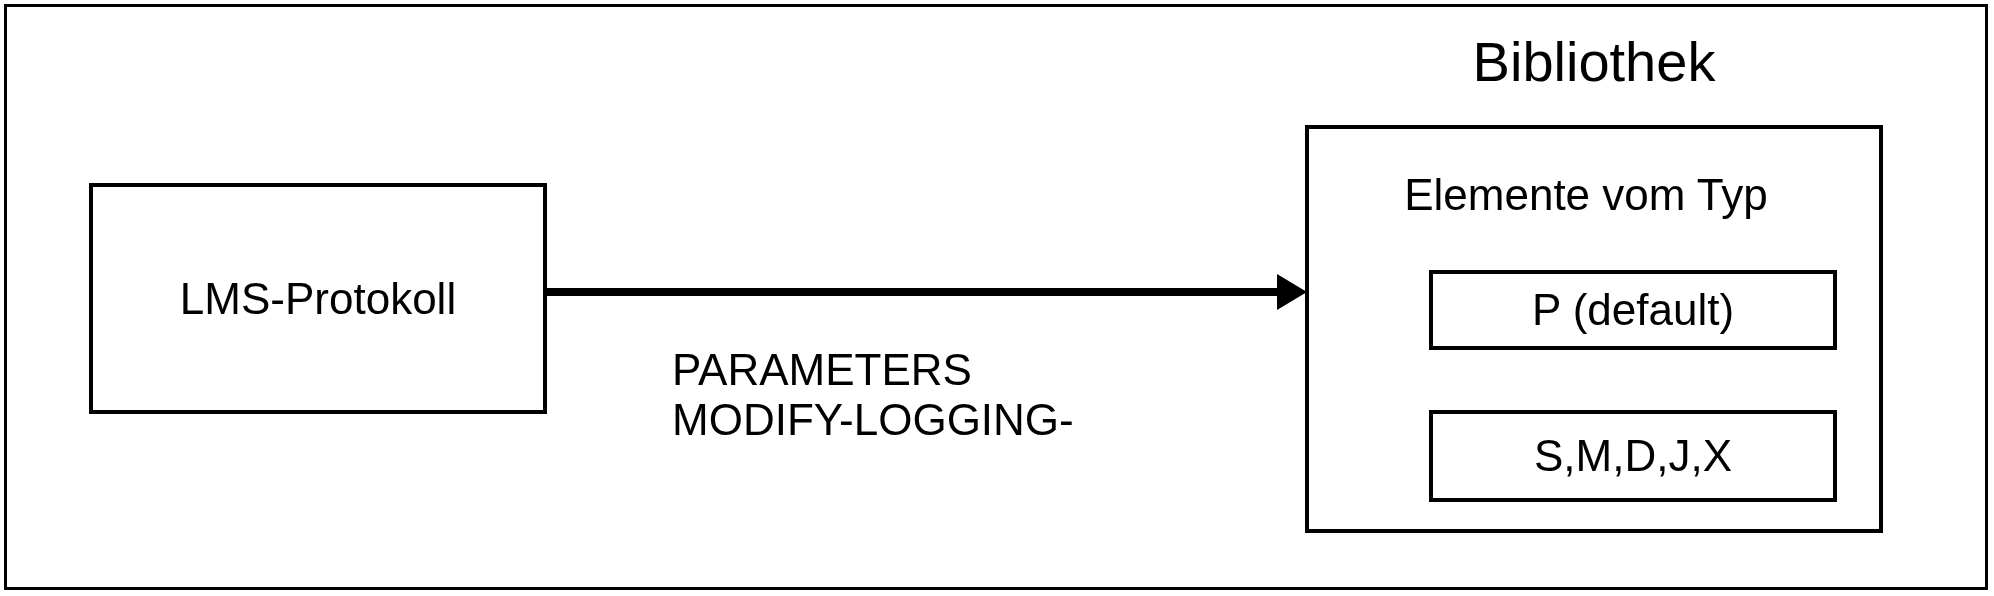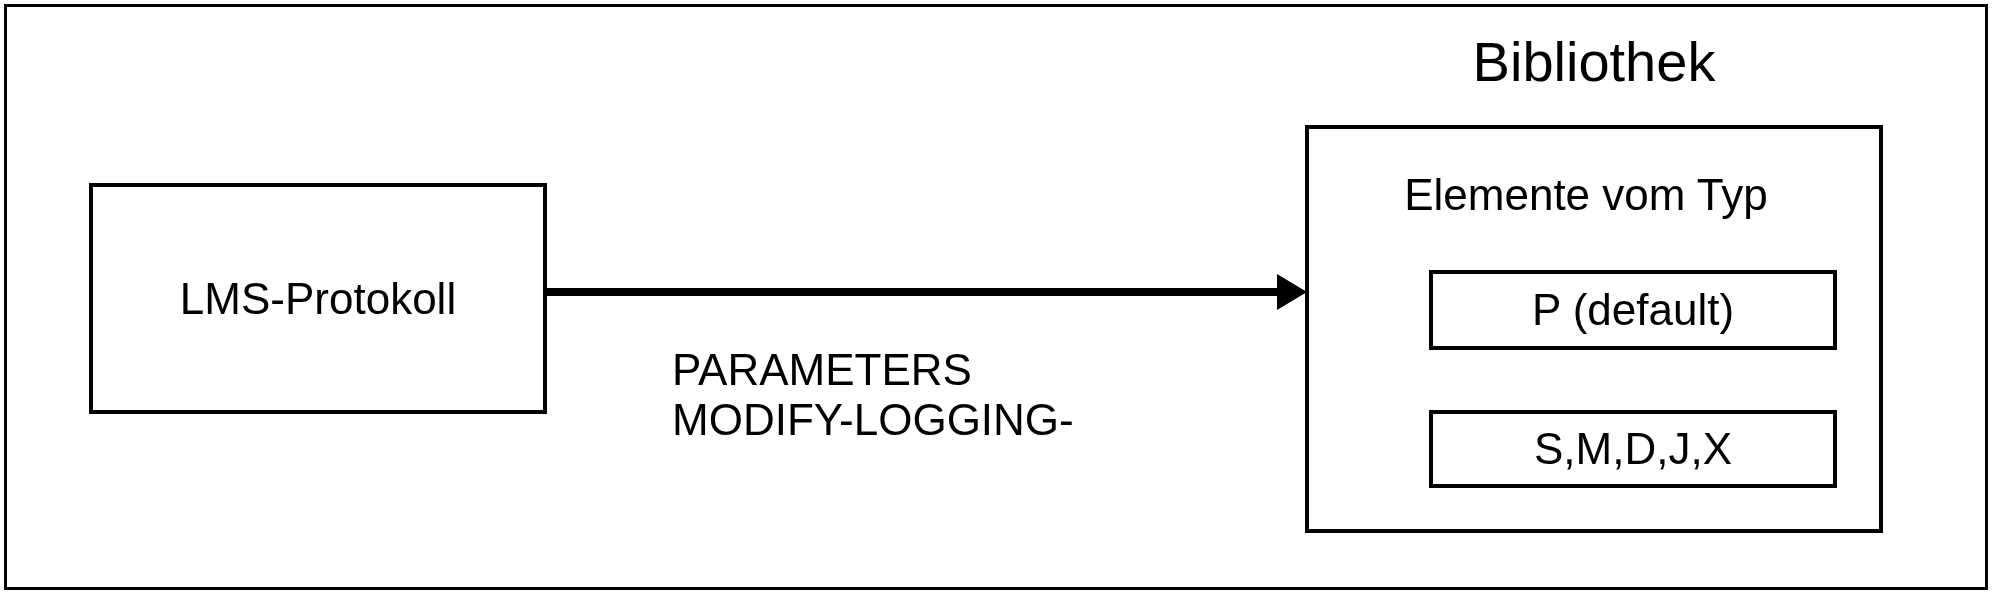--- a/index.html
+++ b/index.html
@@ -93,21 +93,21 @@
     left: 92px;
     width: 408px;
     border: 4px solid #000000;
     box-sizing: border-box;
     display: flex;
     align-items: center;
     justify-content: center;
     margin-left: 28px;
   }
   .type-box-1 { top: 141px; height: 80px; }
-  .type-box-2 { top: 281px; height: 78px; }
+  .type-box-2 { top: 281px; height: 92px; }
 </style>
 </head>
 <body>
 
 <div class="canvas">
 
   <div class="outer-frame"></div>
 
   <div class="src-box">
     <span class="label">LMS-Protokoll</span>

